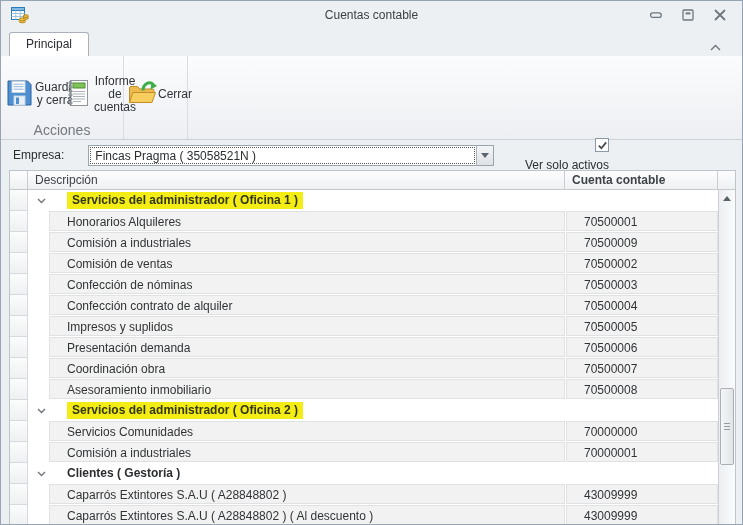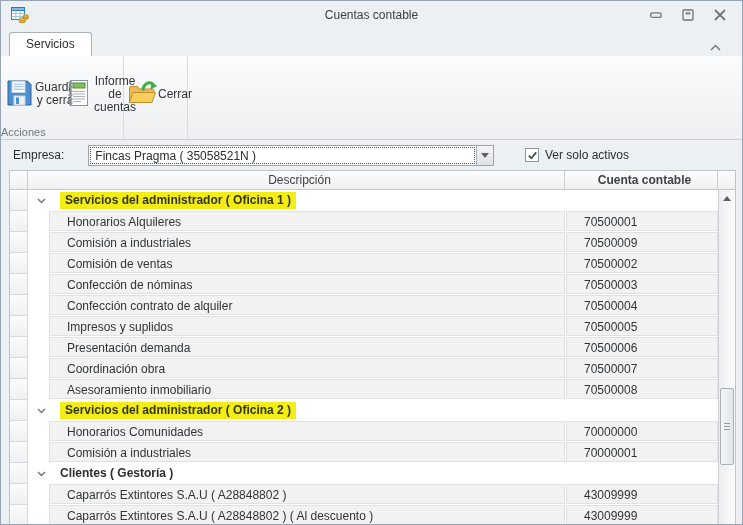--- a/index.html
+++ b/index.html
@@ -26,57 +26,57 @@
   .collapse { position:absolute; right:20px; bottom:6px; width:13px; height:9px; }
 
   
   .ribbon { height:84px; background:linear-gradient(#fbfcfd,#edeff2); border-bottom:1px solid #ccd1d7;
             display:flex; align-items:stretch; }
   .rgroup { position:relative; border-right:1px solid #d9dde2; padding:1px 2px 14px 2px; display:flex; }
   .rbtn { width:59px; display:flex; flex-direction:row; align-items:center; padding-top:4px; cursor:default; }
   .ricon { width:32px; height:32px; flex:0 0 auto; }
   .rlabel { margin-top:2px; text-align:center; line-height:13px; color:#30343a; }
   .rlabel span { display:block; }
-  .rcaption { position:absolute; left:0; right:0; bottom:1px; text-align:left; font-size:11px; color:#74797f; }
+  .rcaption { position:absolute; left:0; right:0; bottom:1px; text-align:center; font-size:14px; color:#74797f; }
 
   
   .toolbar { position:relative; height:30px; display:flex; align-items:center; padding-left:12px;gap:16px; }
   .combo { margin-left:8px; width:406px; height:21px; background:#fff; border:1px solid #9aa4ad; display:flex; }
   .combo-text { flex:1; margin:1px; border:1px dotted #555; padding:1px 4px; line-height:14px;
                 white-space:nowrap; overflow:hidden; }
   .combo-btn { width:17px; background:linear-gradient(#f4f5f6,#dfe2e6); border-left:1px solid #aab2ba;
                display:flex; align-items:center; justify-content:center; }
   .arr-down { width:0; height:0; border-left:4px solid transparent; border-right:4px solid transparent;
               border-top:5px solid #5b6570; }
   .activos { position:absolute; left:524px; top:50%; transform:translateY(-50%);
-             display:flex; align-items:flex-end; gap:6px; }
+             display:flex; align-items:flex-end; gap:6px;flex-direction:column; }
   .cb { width:14px; height:14px; background:#fff; border:1px solid #8b98a5; display:flex;
         align-items:center; justify-content:center; }
   .cb svg { display:none; }
   .cb.checked svg { display:block; }
 
   
   .grid { position:absolute; left:8px; right:6px; top:169px; bottom:0; background:#fff;
           border:1px solid #bfc4c9; border-bottom:none; }
-  .ghead { display:flex; height:19px;text-align:center; }
+  .ghead { display:flex; height:19px; }
   .hcell { background:linear-gradient(#fdfdfe,#eef0f2); border-right:1px solid #c9cdd2;
            border-bottom:1px solid #c3c8cd; padding:2px 0 0 7px; color:#3f4347;
            white-space:nowrap; overflow:hidden; }
   .hind { width:18px; padding:0; }
   .hdesc { flex:1; }
   .hacct { width:153px;font-weight:bold; }
   .hfill { width:17px; padding:0; border-right:none; }
 
   .gbody { position:absolute; top:19px; left:0; right:17px; bottom:0; overflow:hidden; background:#fff; }
   .grow { display:flex; height:21px; background:#fff; }
   .ind { width:18px; flex:0 0 18px; border-right:1px solid #d6d9dd; border-bottom:1px solid #d6d9dd;
          background:linear-gradient(#fbfcfc,#eef0f2); }
   .gcontent { flex:1; display:flex; align-items:center; min-width:0; }
   .chev { margin-left:9px; width:10px; height:7px; display:flex; align-items:center; }
-  .glabel { margin-left:13px; font-weight:bold; padding:1px 5px 2px; white-space:nowrap; color:#33360f; }
+  .glabel { margin-left:20px; font-weight:bold; padding:1px 5px 2px; white-space:nowrap; color:#33360f; }
   .glabel.hl { background:var(--hl); }
   .glabel.plain { color:#2b2e31; padding-left:0; }
   .dcell { height:20px; margin-top:0; background:#f2f2f2; border:1px solid #e0e1e2;
            padding:3px 0 0 17px; white-space:nowrap; overflow:hidden; color:#303437; }
   .dcell.desc { flex:1; margin-left:21px; margin-right:1px; min-width:0; }
   .dcell.acct { width:152px; flex:0 0 152px; }
 
   
   .vscroll { position:absolute; top:19px; right:0; bottom:0; width:17px;
              background:linear-gradient(to right,#eceef0,#fafbfc); border-left:1px solid #cdd1d5; }
@@ -122,21 +122,21 @@
       </span>
       <span class="winbtn">
         <svg viewBox="0 0 14 14" width="14" height="14">
           <path d="M2.5 2.5 L11.5 11.5 M11.5 2.5 L2.5 11.5" stroke="#6e767d" stroke-width="1.8" stroke-linecap="round" fill="none"></path>
         </svg>
       </span>
     </div>
   </div>
 
   <div class="tabrow">
-    <div class="tab">Servicios</div>
+    <div class="tab">Principal</div>
     <span class="collapse">
       <svg viewBox="0 0 13 9" width="13" height="9">
         <path d="M2 7 L6.5 2.5 L11 7" fill="none" stroke="#6e767d" stroke-width="1.4"></path>
       </svg>
     </span>
   </div>
 
   <div class="ribbon">
     <div class="rgroup">
       <div class="rbtn">
@@ -286,21 +286,21 @@
       <span class="chev">
         <svg viewBox="0 0 9 6" width="9" height="6">
           <path d="M1 1 L4.5 4.5 L8 1" stroke="#6f767d" stroke-width="1.4" fill="none"></path>
         </svg>
       </span>
       <span class="glabel hl">Servicios del administrador ( Oficina 2 )</span>
     </div>
   </div>
         <div class="grow data">
     <div class="ind"></div>
-    <div class="dcell desc">Honorarios Comunidades</div>
+    <div class="dcell desc">Servicios Comunidades</div>
     <div class="dcell acct">70000000</div>
   </div>
         <div class="grow data">
     <div class="ind"></div>
     <div class="dcell desc">Comisión a industriales</div>
     <div class="dcell acct">70000001</div>
   </div>
         <div class="grow group">
     <div class="ind"></div>
     <div class="gcontent">

